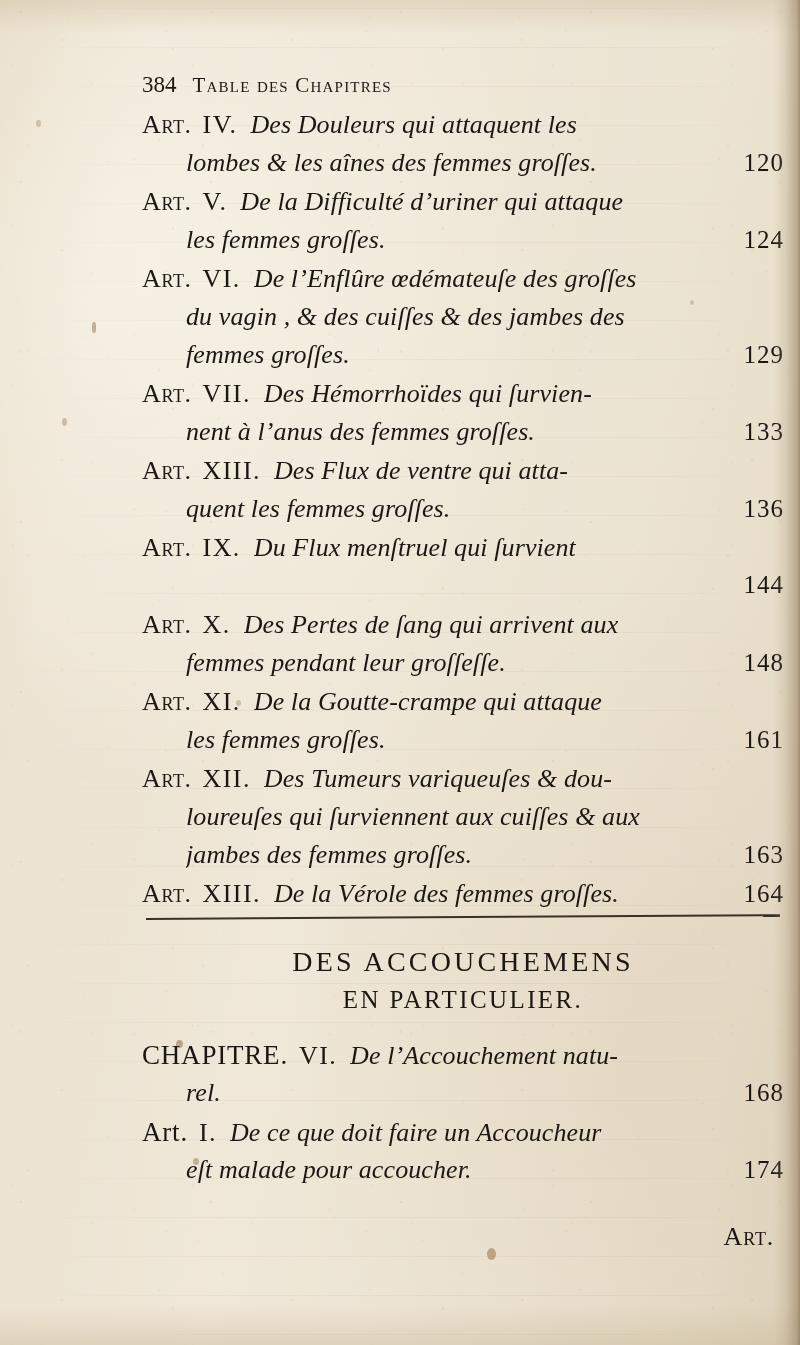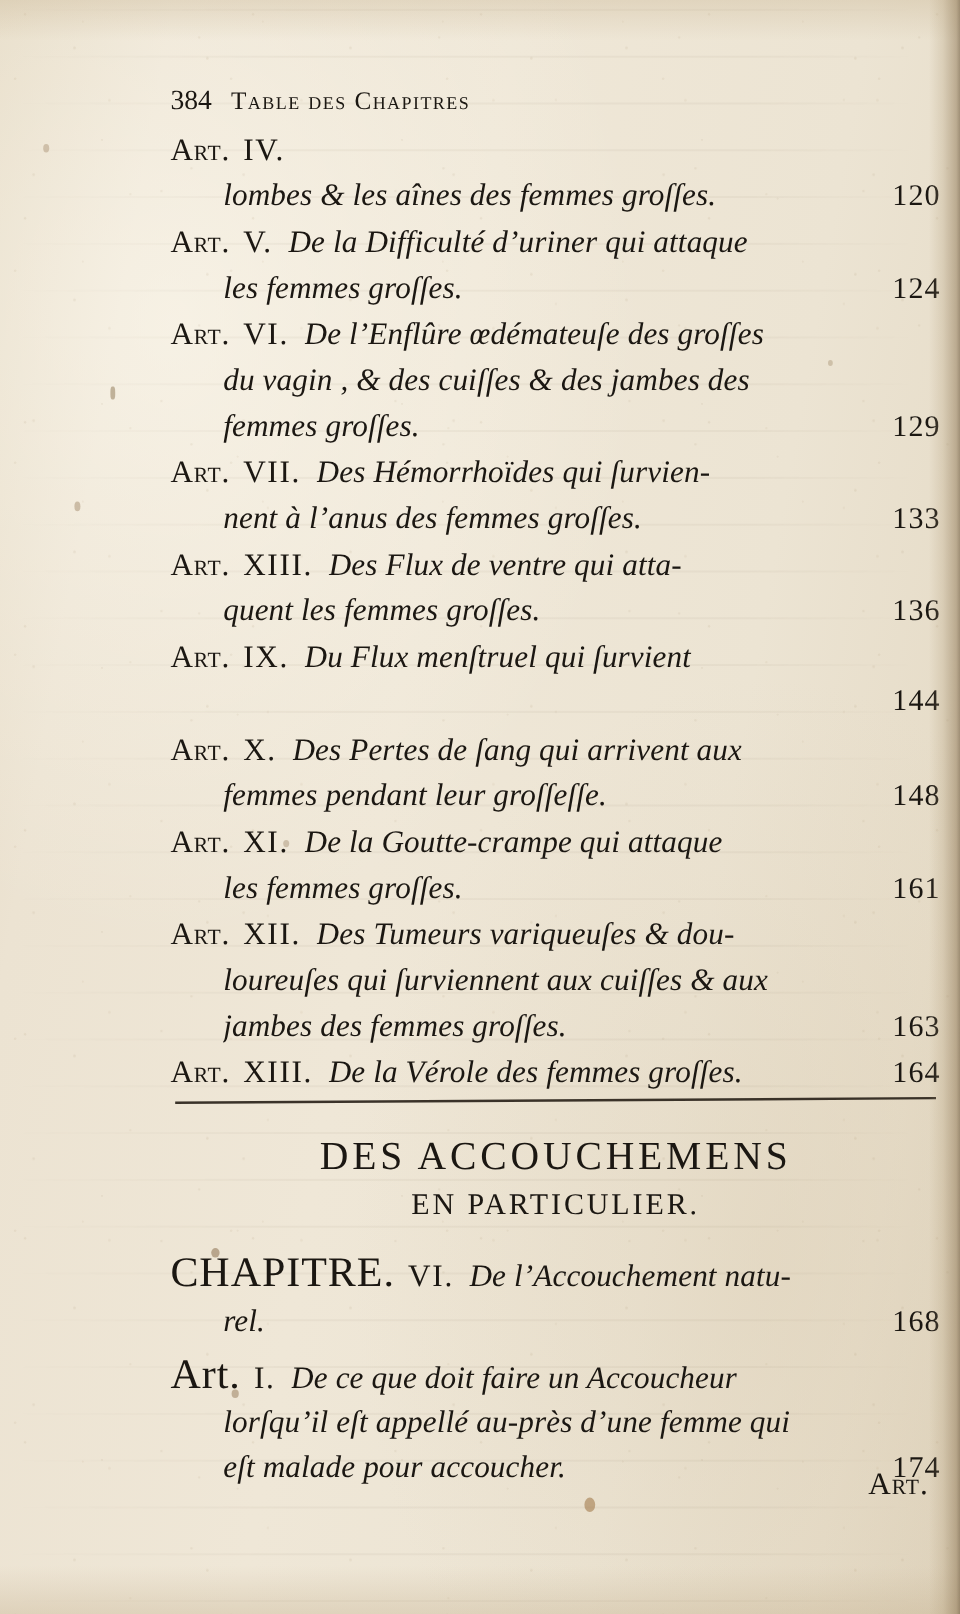--- a/index.html
+++ b/index.html
@@ -161,40 +161,40 @@
 
   
   .section-head {
     position: absolute;
     left: 142px;
     right: 16px;
     top: 946px;
     text-align: center;
   }
   .sec-title {
-    font-size: 33px;
+    font-size: 28px;
     letter-spacing: 3.2px;
     white-space: nowrap;
   }
   .sec-sub {
     font-size: 25px;
     letter-spacing: 2.4px;
     margin-top: 8px;
     white-space: nowrap;
   }
 
   .block2 {
     position: absolute;
     left: 142px;
     right: 16px;
     top: 1038px;
   }
 
   .chap-label {
-    font-size: 35px;
+    font-size: 27px;
     letter-spacing: 0.8px;
     margin-right: 11px;
     flex: 0 0 auto;
   }
 
   .catchword {
     position: absolute;
     right: 26px;
     top: 1222px;
     font-variant: small-caps;
@@ -230,20 +230,21 @@
 
     <div class="running-head">
       <span class="folio">384</span><span class="rh-title">Table des Chapitres</span>
     </div>
 
     <div>
         <div class="entry">
           <div class="line">
             <span class="label">Art.</span>
             <span class="roman">IV.</span>
+            <span class="txt">Des Douleurs qui attaquent les</span>
             <span class="spacer"></span>
           </div>
           <div class="line cont">
             <span class="txt">lombes &amp; les aînes des femmes groſſes.</span>
             <span class="spacer"></span>
             <span class="folio-num">120</span>
           </div>
         </div>
         <div class="entry">
           <div class="line">
@@ -391,24 +392,20 @@
         </div>
       </div>
       <div class="entry">
         <div class="line">
           <span class="chap-label">Art.</span>
           <span class="roman">I.</span>
           <span class="txt">De ce que doit faire un Accoucheur</span>
           <span class="spacer"></span>
         </div>
         <div class="line cont">
-          <span class="txt">lorſqu’il eſt appellé au-près d’une femme qui</span>
-          <span class="spacer"></span>
-        </div>
-        <div class="line cont">
           <span class="txt">eſt malade pour accoucher.</span>
           <span class="spacer"></span>
           <span class="folio-num">174</span>
         </div>
       </div>
     </div>
 
   <div class="catchword">Art.</div>
 
   <div class="edge-top"></div>

